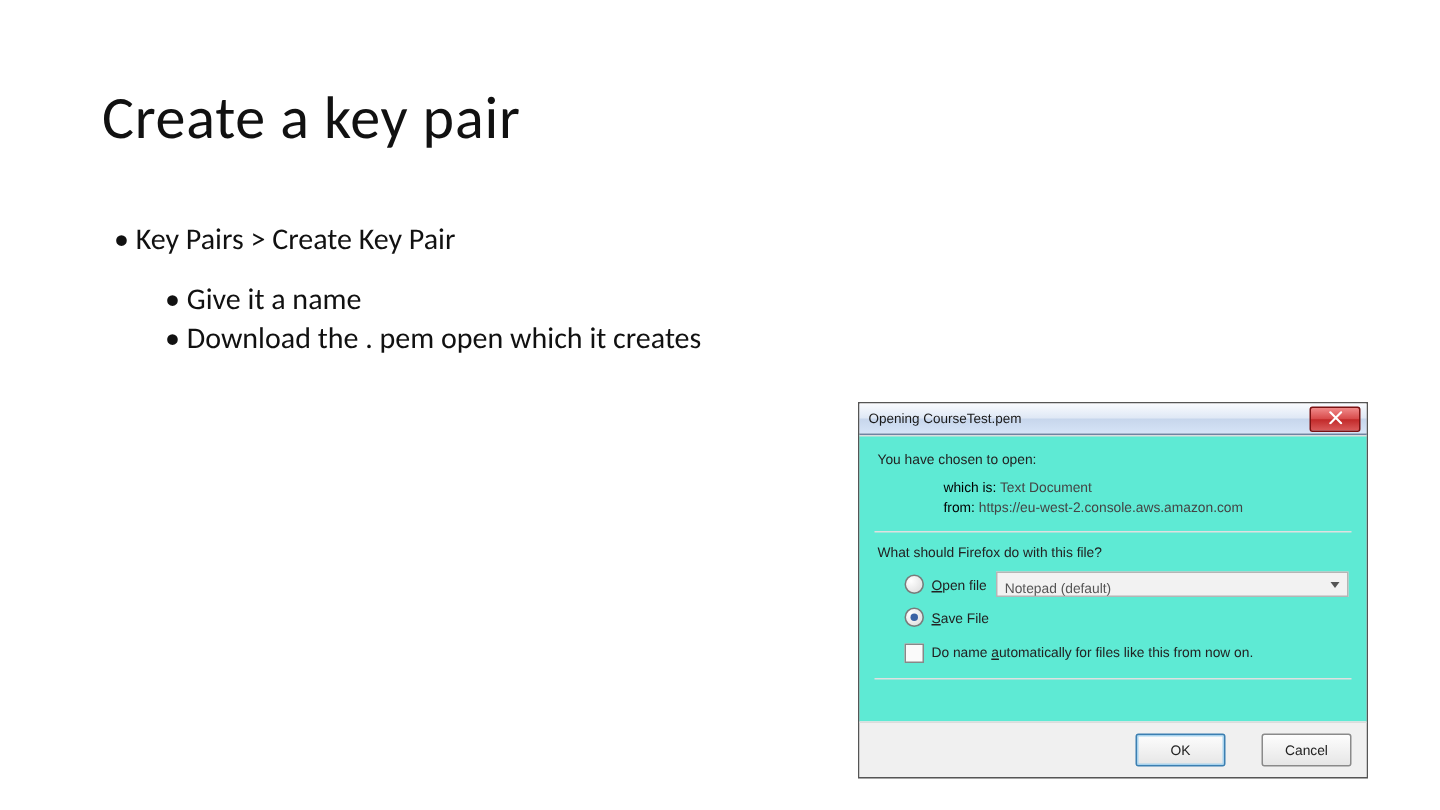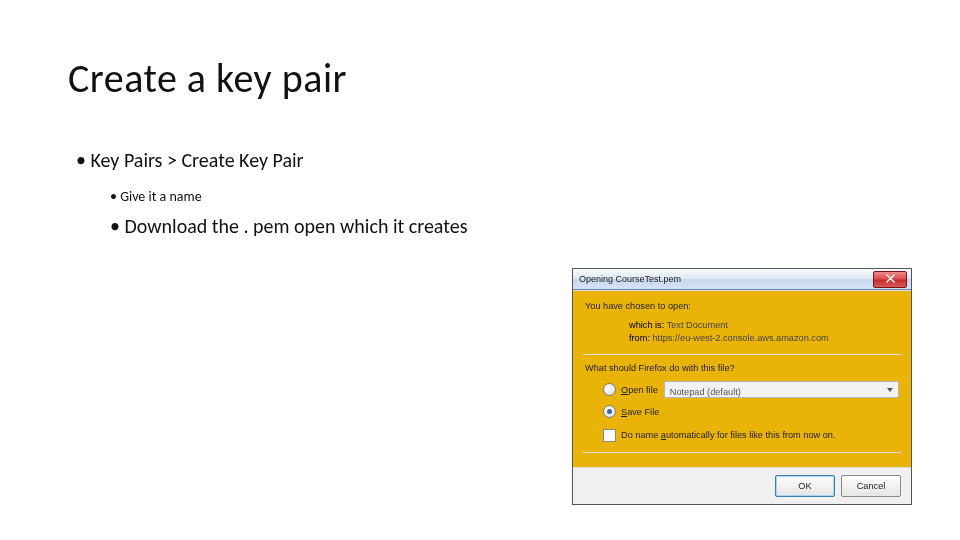--- a/index.html
+++ b/index.html
@@ -1,48 +1,48 @@
 <!DOCTYPE html>
 <html><head>
 <meta charset="utf-8">
 <style>
   html,body{margin:0;padding:0;width:960px;height:540px;font-family:"Calibri","Segoe UI",sans-serif;color:#111;background:#fff;overflow:hidden}
   .slide{position:relative;width:960px;height:540px}
   .title{position:absolute;left:68px;top:54px;font-size:40px;font-weight:400;letter-spacing:.5px}
   .b1{position:absolute;left:76px;top:148px;font-size:20px}
-  .b2a{position:absolute;left:110px;top:188px;font-size:14px}
+  .b2a{position:absolute;left:110px;top:188px;font-size:20px}
   .b2b{position:absolute;left:110px;top:214px;font-size:20px}
   .bullet::before{content:"• ";}
 
   
   .dlg{position:absolute;left:572px;top:268px;width:338px;border:1px solid #555;background:#f4f4f4;font-family:"Segoe UI",Tahoma,sans-serif;font-size:9.2px;color:#222}
   .dlg-titlebar{position:relative;height:21px;background:linear-gradient(#f9fbfe,#dfe8f5 48%,#c7d6ec 52%,#d6e4f7);border-bottom:1px solid #6f83a2;display:flex;align-items:center;padding-left:6px;box-sizing:border-box}
   .dlg-titlebar .t{font-size:9px;color:#1a1a1a}
   .close-btn{position:absolute;right:4px;top:2px;width:32px;height:15px;border:1px solid #7a1212;border-radius:2px;background:linear-gradient(#f08a8a,#d84b4b 48%,#c22a2a 52%,#da5a5a);color:#fff;display:flex;align-items:center;justify-content:center;font-weight:bold}
   .close-btn svg{width:9px;height:9px}
-  .dlg-body{background:#eab308;border-top:1px solid #ddd;padding:10px 12px 6px 12px}
+  .dlg-body{background:#5eead4;border-top:1px solid #ddd;padding:10px 12px 20px 12px}
   .line1{margin-bottom:8px}
   .file-row{display:flex;align-items:center;margin-left:20px;margin-bottom:4px}
   .file-ico{width:14px;height:16px;border:1px solid #9ab;margin-right:6px;background:#fff;position:relative}
   .file-ico::after{content:"";position:absolute;top:3px;left:2px;width:8px;height:1px;background:#9ab;box-shadow:0 2px 0 #9ab,0 4px 0 #9ab,0 6px 0 #9ab,0 8px 0 #9ab}
   .fn{font-weight:600}
   .meta{margin-left:44px;line-height:1.45}
   .meta .lbl{color:#000}
   .meta .val{color:#444}
   .sep{height:1px;background:#e0e0e0;margin:8px -2px}
   .q{margin:0 0 8px 0}
   .radio-row{display:flex;align-items:center;margin-left:18px;margin-top:4px;height:18px}
   .radio{width:11px;height:11px;border:1px solid #7a7a7a;border-radius:50%;margin-right:5px;background:radial-gradient(circle at 30% 30%,#fff,#d9d9d9);position:relative;flex:0 0 auto}
   .radio.checked::after{content:"";position:absolute;left:3px;top:3px;width:5px;height:5px;border-radius:50%;background:#3a63a5}
   .sel{margin-left:6px;flex:1;height:17px;border:1px solid #b5b5b5;background:#f2f2f2;display:flex;align-items:flex-end;padding-left:5px;box-sizing:border-box;position:relative;color:#555}
   .sel::after{content:"";position:absolute;right:5px;top:6px;width:0;height:0;border-left:3px solid transparent;border-right:3px solid transparent;border-top:4px solid #555}
   .und{text-decoration:underline}
   .chk-row{display:flex;align-items:center;margin-left:18px;margin-top:8px}
   .chk{width:11px;height:11px;border:1px solid #888;background:#fafafa;margin-right:5px;flex:0 0 auto}
-  .dlg-footer{background:#f0f0f0;border-top:1px solid #dcdcdc;padding:7px 10px;display:flex;justify-content:flex-end;gap:6px}
+  .dlg-footer{background:#f0f0f0;border-top:1px solid #dcdcdc;padding:7px 10px;display:flex;justify-content:flex-end;gap:24px}
   .btn{min-width:58px;height:20px;border:1px solid #8a8a8a;border-radius:2px;background:linear-gradient(#fdfdfd,#e6e6e6);font-size:9.2px;display:flex;align-items:center;justify-content:center;cursor:default}
   .btn.primary{border-color:#3c7fb1;box-shadow:0 0 0 1px #a8d3ee inset}
 </style>
 </head>
 <body>
 
 <div class="slide">
   <div class="title">Create a key pair</div>
   <div class="b1 bullet">Key Pairs &gt; Create Key Pair</div>
   <div class="b2a bullet">Give it a name</div>

